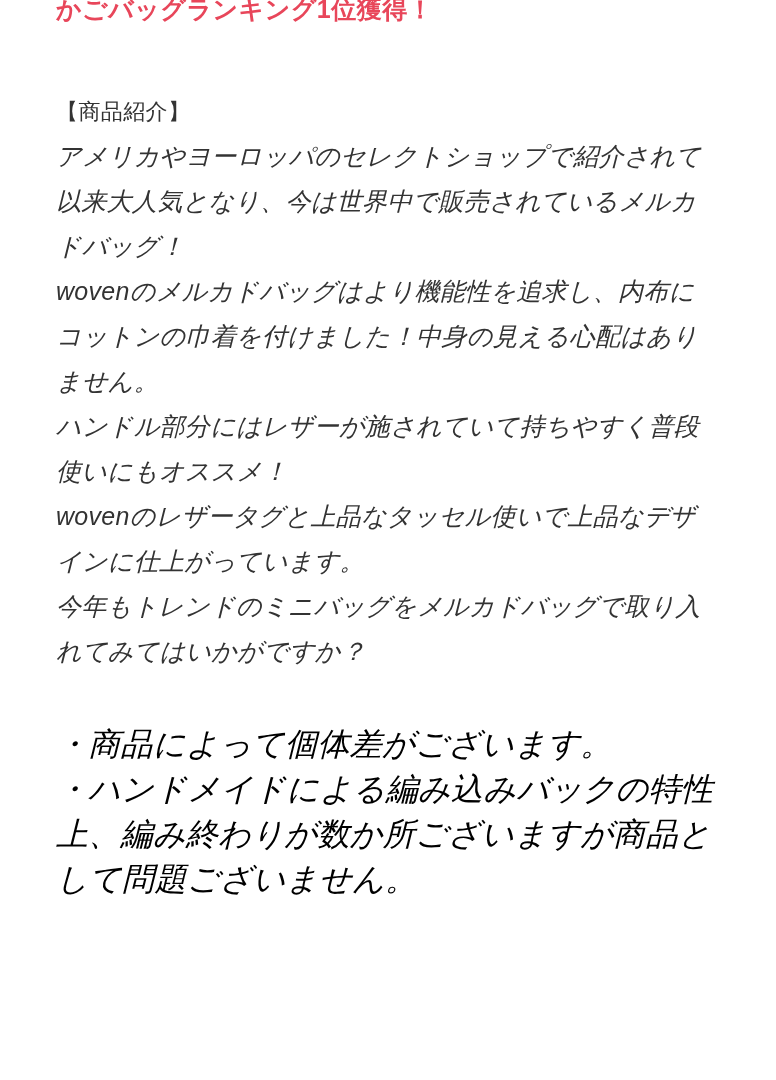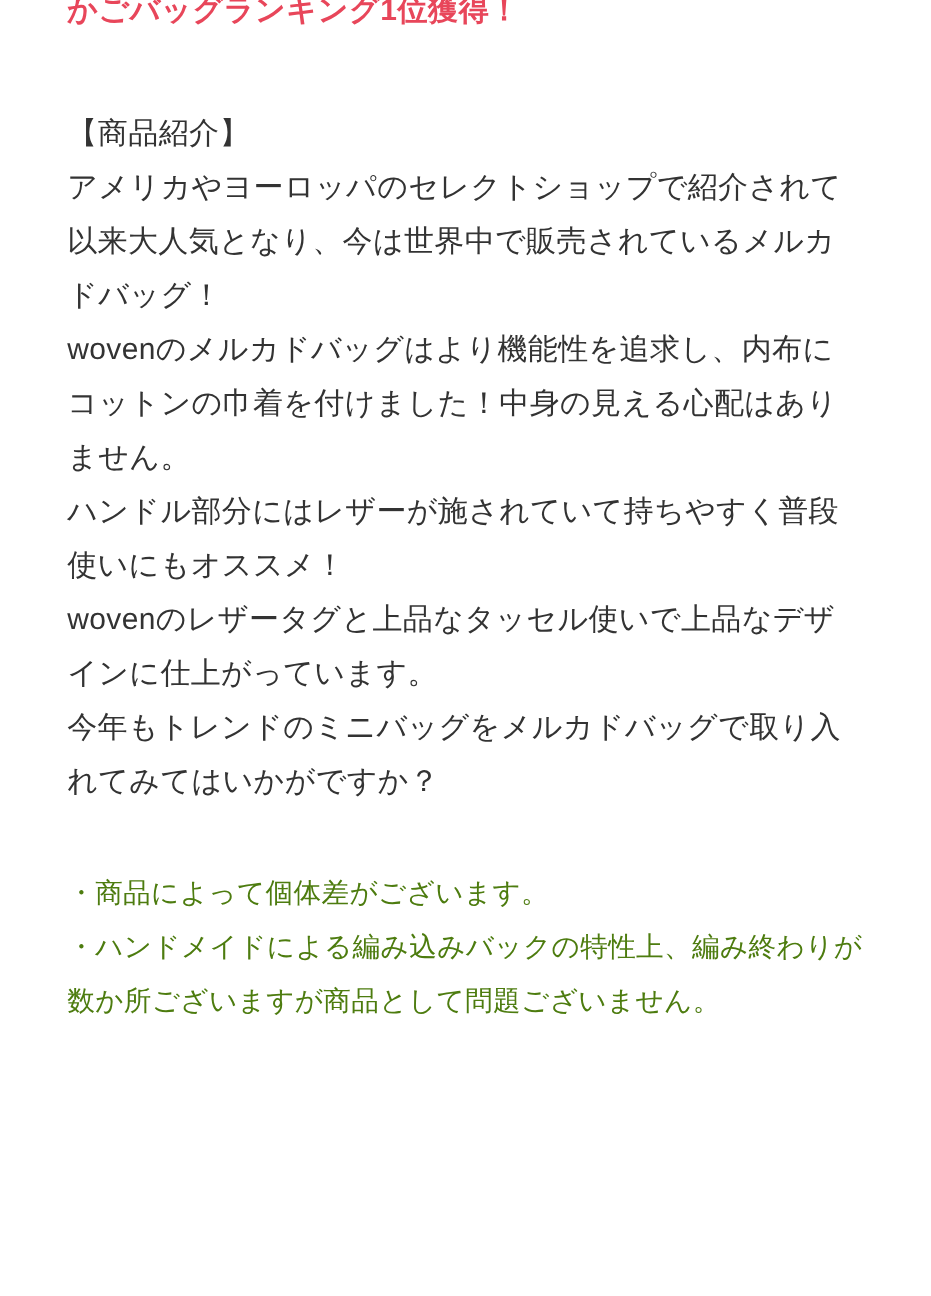--- a/index.html
+++ b/index.html
@@ -37,39 +37,40 @@
   .promo-line.first {
     
     margin-top: -13px;
   }
 
   .spacer-lg { height: 58px; }
   .spacer-md { height: 48px; }
 
   
   .section-title {
-    font-size: 25px;
+    font-size: 22px;
     line-height: 45px;
     color: #333333;
     letter-spacing: 0.4px;
   }
   .body-text {
     font-size: 25px;
     line-height: 45px;
     color: #333333;
     letter-spacing: 0.3px;
     text-align: left;
   }
   .body-text p {
     margin: 0;
+    font-style: italic;
   }
   .notice-item {
-    font-size: 23px;
+    font-size: 32px;
     line-height: 45px;
-    color: #4d7c0f;
+    color: #000000;
     letter-spacing: 0.3px;
     margin: 0;
   }
 </style>
 </head>
 <body>
 
 <div class="page">
 
   <div class="promo">

